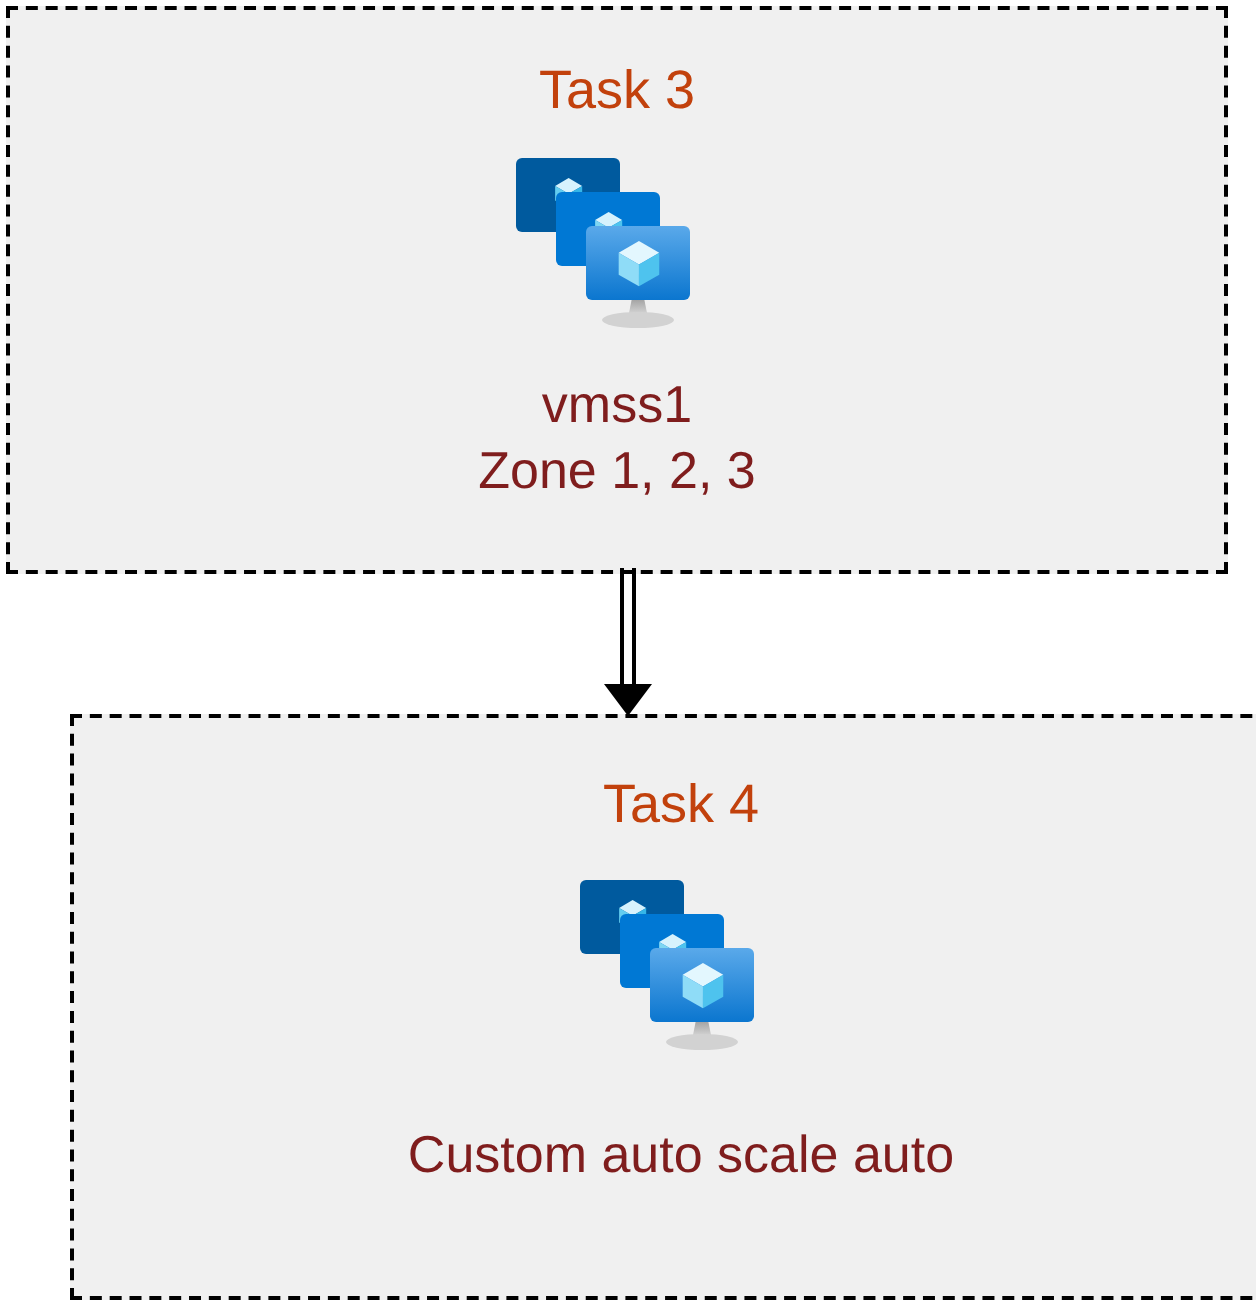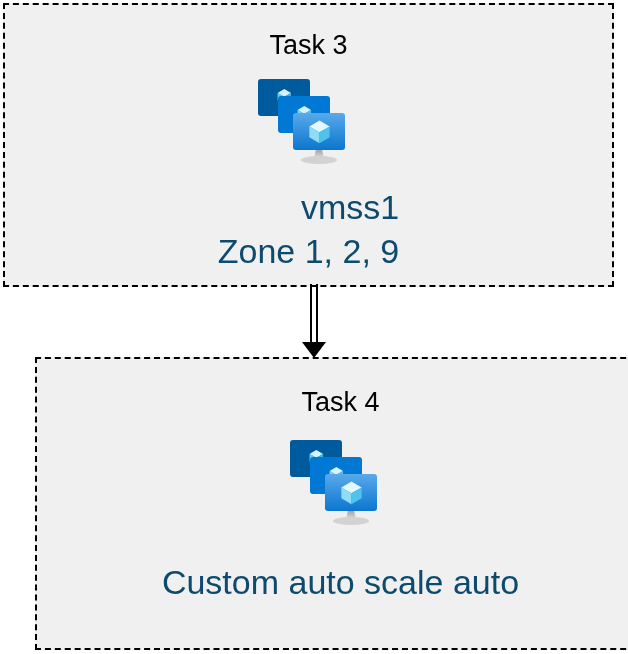--- a/index.html
+++ b/index.html
@@ -32,39 +32,39 @@
     background: #f0f0f0;
     border: 2px dashed #000000;
     display: flex;
     flex-direction: column;
     align-items: center;
   }
   .task-box.top    { top: 3px;   height: 284px; }
   .task-box.bottom { top: 357px; height: 293px; margin-left: 32px; }
 
   .task-title {
-    color: #000000;
+    color: #c2410c;
     font-size: 27px;
     line-height: 1;
     font-weight: 400;
     text-align: center;
     white-space: nowrap;
   }
   .task-box.top .task-title    { margin-top: 27px; }
   .task-box.bottom .task-title { margin-top: 30px; }
 
   
   .vmss-icon { display: block; }
   .task-box.top .vmss-icon    { margin-top: 14px; }
   .task-box.bottom .vmss-icon { margin-top: 18px; }
 
   .caption {
-    text-align: right;
-    color: #0c4a6e;
-    font-size: 34px;
+    text-align: center;
+    color: #7f1d1d;
+    font-size: 26px;
     line-height: 1.28;
     white-space: nowrap;
   }
   .task-box.top .caption    { margin-top: 18px; }
   .task-box.bottom .caption { margin-top: 32px; }
 
   
   .connector {
     position: absolute;
     left: 296px;
@@ -114,21 +114,21 @@
       <rect x="39" y="40" width="52" height="37" rx="3" fill="url(#frontMon1)"></rect>
       <g transform="translate(53,46) scale(0.78)">
         <path d="M16 2 L29 9.5 L16 17 L3 9.5 Z" fill="#e3f7fe"></path>
         <path d="M3 9.5 L16 17 L16 31 L3 23.5 Z" fill="#8fdcf7"></path>
         <path d="M29 9.5 L16 17 L16 31 L29 23.5 Z" fill="#4ec3ee"></path>
       </g>
     </svg>
 
     <div class="caption">
       <div>vmss1</div>
-      <div>Zone 1, 2, 9</div>
+      <div>Zone 1, 2, 3</div>
     </div>
   </div>
 
   <svg class="connector" width="36" height="76" viewBox="0 0 36 76" xmlns="http://www.w3.org/2000/svg">
     <line x1="15" y1="0" x2="15" y2="60" stroke="#000000" stroke-width="2"></line>
     <line x1="21" y1="0" x2="21" y2="60" stroke="#000000" stroke-width="2"></line>
     <polygon points="6,58 30,58 18,74" fill="#000000"></polygon>
   </svg>
 
   <div class="task-box bottom">

